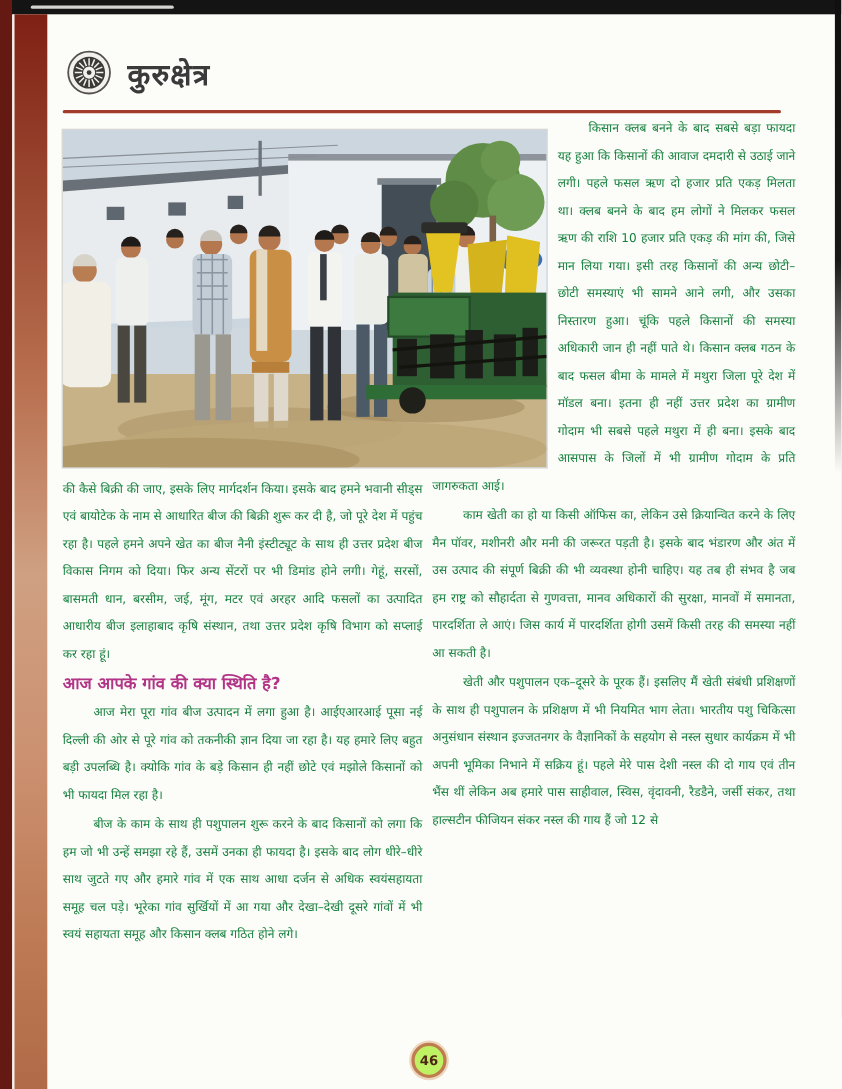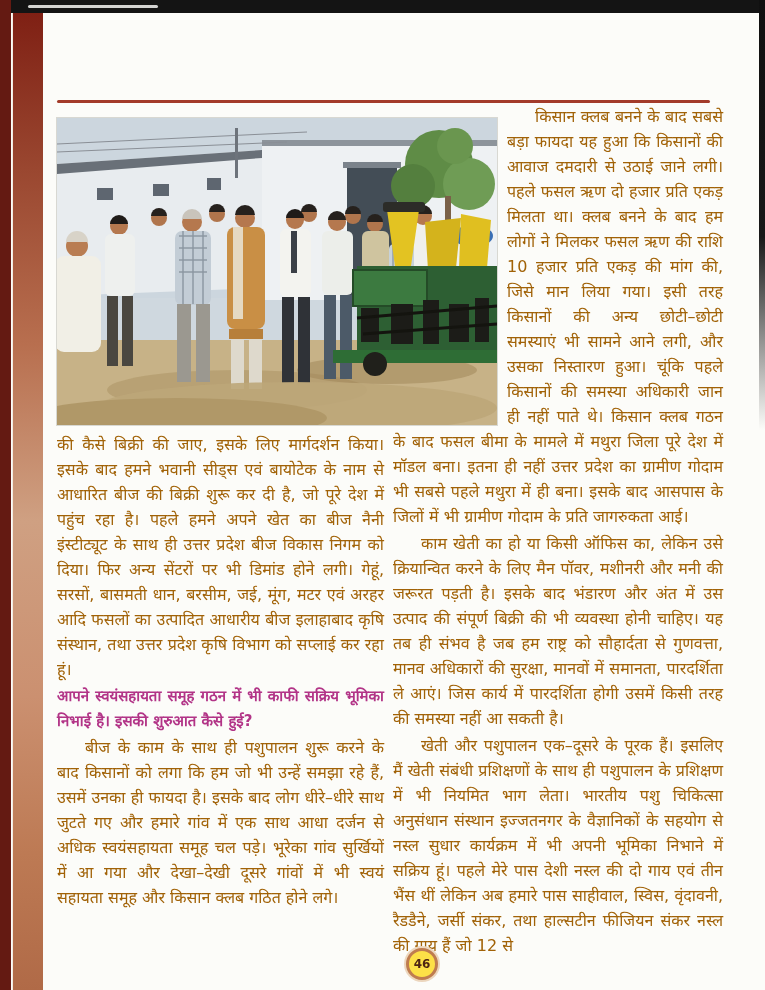--- a/index.html
+++ b/index.html
@@ -24,41 +24,60 @@
   
   .photo{position:absolute;top:118px;left:57px;width:440px;height:307px;margin:0;
     box-shadow:0 0 0 1px #d8d8d2;background:#cfd8df;overflow:hidden;}
   .photo svg{display:block;}
   
   .col{position:absolute;text-align:justify;}
   .col-right{top:104px;left:393px;width:330px;}
   .col-left{top:432px;left:57px;width:327px;}
   .photo-spacer{float:left;width:114px;height:324px;}
   h2.q{font-size:15px;line-height:25px;font-weight:bold;color:#b23487;margin:2px 0 1px 0;}
-  p.a{font-size:16px;line-height:25px;margin:0 0 2px 0;color:#a16207;}
+  p.a{font-size:11px;line-height:25px;margin:0 0 2px 0;color:#15803d;}
   p.indent{text-indent:28px;}
   
   .page-badge{position:absolute;top:948px;left:374px;width:26px;height:26px;border-radius:50%;
-    background:#fde047;border:3px solid #bf7c4f;box-shadow:0 0 0 2px #ecd6bd;
+    background:#bef264;border:3px solid #bf7c4f;box-shadow:0 0 0 2px #ecd6bd;
     display:flex;align-items:center;justify-content:center;
-    font-size:12px;font-weight:bold;color:#4e2413;margin-left:32px;}
+    font-size:12px;font-weight:bold;color:#4e2413;}
   .issue-date{position:absolute;top:946px;right:62px;font-size:21px;font-weight:bold;color:#a2312a;margin-top:47px;}
 </style>
 </head>
 <body>
 
 <div class="page">
 
   <div class="scan-top">
       <div class="scan-top-glint"></div>
     </div>
   <div class="edge-dark"></div>
   <div class="edge-band"></div>
   <div class="scan-right"></div>
 
+  <header class="masthead">
+    <svg class="logo" viewBox="0 0 42 42">
+      <circle cx="21" cy="21" r="19" fill="#f2f1ed" stroke="#55514c" stroke-width="1.6"></circle>
+      <circle cx="21" cy="21" r="14.5" fill="#3c3a36"></circle>
+      <g stroke="#f2f1ed" stroke-width="1.4">
+        <line x1="21" y1="8" x2="21" y2="34"></line>
+          <line x1="8" y1="21" x2="34" y2="21"></line>
+        <line x1="12" y1="12" x2="30" y2="30"></line>
+          <line x1="30" y1="12" x2="12" y2="30"></line>
+        <line x1="16" y1="9" x2="26" y2="33"></line>
+          <line x1="26" y1="9" x2="16" y2="33"></line>
+        <line x1="9" y1="16" x2="33" y2="26"></line>
+          <line x1="33" y1="16" x2="9" y2="26"></line>
+      </g>
+      <circle cx="21" cy="21" r="6" fill="#f2f1ed" stroke="#3c3a36" stroke-width="1"></circle>
+      <circle cx="21" cy="21" r="2.2" fill="#3c3a36"></circle>
+    </svg>
+    <div class="mast-title">कुरुक्षेत्र</div>
+  </header>
   <div class="header-rule"></div>
 
   <figure class="photo">
     <svg width="440" height="307" viewBox="0 0 440 307">
       <rect width="440" height="180" fill="#ccd6de"></rect>
 
       <polygon points="0,46 205,32 205,170 0,178" fill="#e8ecef"></polygon>
       <polygon points="0,46 205,32 205,40 0,56" fill="#697078"></polygon>
       <rect x="205" y="22" width="235" height="160" fill="#eef1f3"></rect>
       <rect x="205" y="22" width="235" height="6" fill="#8d949b"></rect>
@@ -191,21 +210,22 @@
 
   <section class="col col-right">
     <div class="photo-spacer"></div>
     <p class="a indent">किसान क्लब बनने के बाद सबसे बड़ा फायदा यह हुआ कि किसानों की आवाज दमदारी से उठाई जाने लगी। पहले फसल ऋण दो हजार प्रति एकड़ मिलता था। क्लब बनने के बाद हम लोगों ने मिलकर फसल ऋण की राशि 10 हजार प्रति एकड़ की मांग की, जिसे मान लिया गया। इसी तरह किसानों की अन्य छोटी–छोटी समस्याएं भी सामने आने लगी, और उसका निस्तारण हुआ। चूंकि पहले किसानों की समस्या अधिकारी जान ही नहीं पाते थे। किसान क्लब गठन के बाद फसल बीमा के मामले में मथुरा जिला पूरे देश में मॉडल बना। इतना ही नहीं उत्तर प्रदेश का ग्रामीण गोदाम भी सबसे पहले मथुरा में ही बना। इसके बाद आसपास के जिलों में भी ग्रामीण गोदाम के प्रति जागरुकता आई।</p>
     <p class="a indent">काम खेती का हो या किसी ऑफिस का, लेकिन उसे क्रियान्वित करने के लिए मैन पॉवर, मशीनरी और मनी की जरूरत पड़ती है। इसके बाद भंडारण और अंत में उस उत्पाद की संपूर्ण बिक्री की भी व्यवस्था होनी चाहिए। यह तब ही संभव है जब हम राष्ट्र को सौहार्दता से गुणवत्ता, मानव अधिकारों की सुरक्षा, मानवों में समानता, पारदर्शिता ले आएं। जिस कार्य में पारदर्शिता होगी उसमें किसी तरह की समस्या नहीं आ सकती है।</p>
     <p class="a indent">खेती और पशुपालन एक–दूसरे के पूरक हैं। इसलिए मैं खेती संबंधी प्रशिक्षणों के साथ ही पशुपालन के प्रशिक्षण में भी नियमित भाग लेता। भारतीय पशु चिकित्सा अनुसंधान संस्थान इज्जतनगर के वैज्ञानिकों के सहयोग से नस्ल सुधार कार्यक्रम में भी अपनी भूमिका निभाने में सक्रिय हूं। पहले मेरे पास देशी नस्ल की दो गाय एवं तीन भैंस थीं लेकिन अब हमारे पास साहीवाल, स्विस, वृंदावनी, रैडडैने, जर्सी संकर, तथा हाल्सटीन फीजियन संकर नस्ल की गाय हैं जो 12 से</p>
   </section>
 
   <section class="col col-left">
     <p class="a">की कैसे बिक्री की जाए, इसके लिए मार्गदर्शन किया। इसके बाद हमने भवानी सीड्स एवं बायोटेक के नाम से आधारित बीज की बिक्री शुरू कर दी है, जो पूरे देश में पहुंच रहा है। पहले हमने अपने खेत का बीज नैनी इंस्टीट्यूट के साथ ही उत्तर प्रदेश बीज विकास निगम को दिया। फिर अन्य सेंटरों पर भी डिमांड होने लगी। गेहूं, सरसों, बासमती धान, बरसीम, जई, मूंग, मटर एवं अरहर आदि फसलों का उत्पादित आधारीय बीज इलाहाबाद कृषि संस्थान, तथा उत्तर प्रदेश कृषि विभाग को सप्लाई कर रहा हूं।</p>
-    <h2 class="q">आपने स्वयंसहायता समूह गठन में भी काफी सक्रिय भूमिका निभाई है। इसकी शुरुआत कैसे हुई?</h2>
+    <h2 class="q">आज आपके गांव की क्या स्थिति है?</h2>
+    <p class="a indent">आज मेरा पूरा गांव बीज उत्पादन में लगा हुआ है। आईएआरआई पूसा नई दिल्ली की ओर से पूरे गांव को तकनीकी ज्ञान दिया जा रहा है। यह हमारे लिए बहुत बड़ी उपलब्धि है। क्योकि गांव के बड़े किसान ही नहीं छोटे एवं मझोले किसानों को भी फायदा मिल रहा है।</p>
     <p class="a indent">बीज के काम के साथ ही पशुपालन शुरू करने के बाद किसानों को लगा कि हम जो भी उन्हें समझा रहे हैं, उसमें उनका ही फायदा है। इसके बाद लोग धीरे–धीरे साथ जुटते गए और हमारे गांव में एक साथ आधा दर्जन से अधिक स्वयंसहायता समूह चल पड़े। भूरेका गांव सुर्खियों में आ गया और देखा–देखी दूसरे गांवों में भी स्वयं सहायता समूह और किसान क्लब गठित होने लगे।</p>
   </section>
 
   <div class="page-badge">
     <span>46</span>
   </div>
   <div class="issue-date">जनवरी 2011</div>
 
 </div>
 

